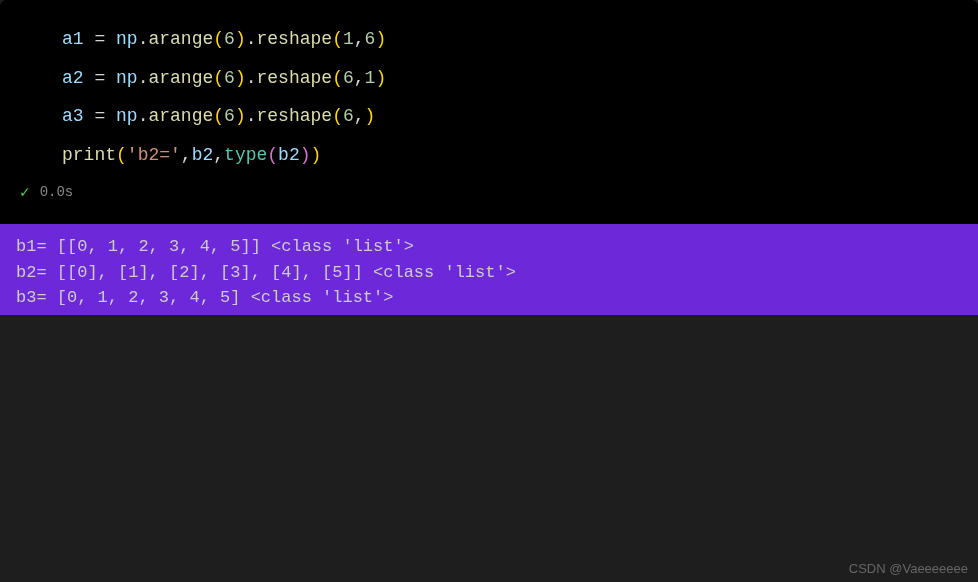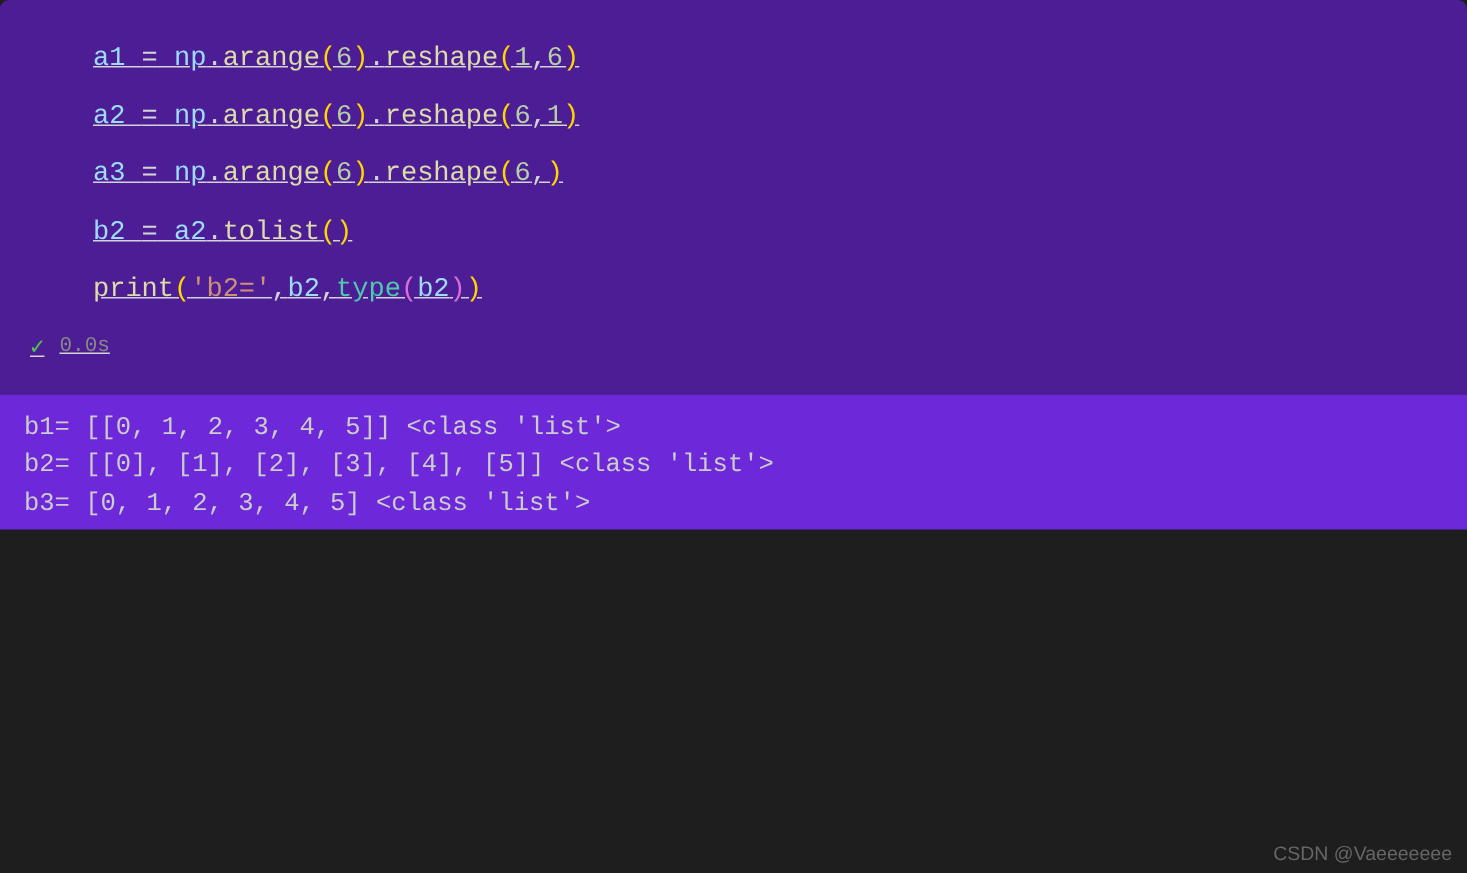--- a/index.html
+++ b/index.html
@@ -6,24 +6,23 @@
   body {
     background: #1e1e1e;
     font-family: 'Consolas', 'Courier New', monospace;
     font-size: 18px;
     color: #d4d4d4;
     width: 978px;
     height: 582px;
     overflow: hidden;
   }
   .code-area {
-    background: #4c1d95;
+    background: #000000;
     padding: 20px 0 10px 0;
     border-radius: 6px 6px 0 0;
-    text-decoration: underline;
   }
   .code-line {
     padding: 4px 0 4px 62px;
     line-height: 1.7;
     white-space: pre;
   }
   .status-line {
     display: flex;
     align-items: center;
     padding: 8px 20px 12px 20px;
@@ -63,21 +62,20 @@
   .w { color: #d4d4d4; }
 </style>
 </head>
 <body>
 
 <div class="code-area">
   <div id="code-lines">
       <div class="code-line"><span class="v">a1 </span><span class="op">=</span><span class="v"> np</span><span class="w">.</span><span class="fn">arange</span><span class="paren">(</span><span class="num">6</span><span class="paren">)</span><span class="w">.</span><span class="fn">reshape</span><span class="paren">(</span><span class="num">1</span><span class="w">,</span><span class="num">6</span><span class="paren">)</span></div>
       <div class="code-line"><span class="v">a2 </span><span class="op">=</span><span class="v"> np</span><span class="w">.</span><span class="fn">arange</span><span class="paren">(</span><span class="num">6</span><span class="paren">)</span><span class="w">.</span><span class="fn">reshape</span><span class="paren">(</span><span class="num">6</span><span class="w">,</span><span class="num">1</span><span class="paren">)</span></div>
       <div class="code-line"><span class="v">a3 </span><span class="op">=</span><span class="v"> np</span><span class="w">.</span><span class="fn">arange</span><span class="paren">(</span><span class="num">6</span><span class="paren">)</span><span class="w">.</span><span class="fn">reshape</span><span class="paren">(</span><span class="num">6</span><span class="w">,</span><span class="paren">)</span></div>
-      <div class="code-line"><span class="v">b2 </span><span class="op">=</span><span class="v"> a2</span><span class="w">.</span><span class="fn">tolist</span><span class="paren">(</span><span class="paren">)</span></div>
       <div class="code-line"><span class="fn">print</span><span class="paren">(</span><span class="str">'b2='</span><span class="w">,</span><span class="v">b2</span><span class="w">,</span><span class="kw">type</span><span class="paren2">(</span><span class="v">b2</span><span class="paren2">)</span><span class="paren">)</span></div>
     </div>
   <div class="status-line">
     <span class="check-icon">✓</span>
     <span>0.0s</span>
   </div>
 </div>
 
 <div class="output-area">
   <div id="output-lines">

